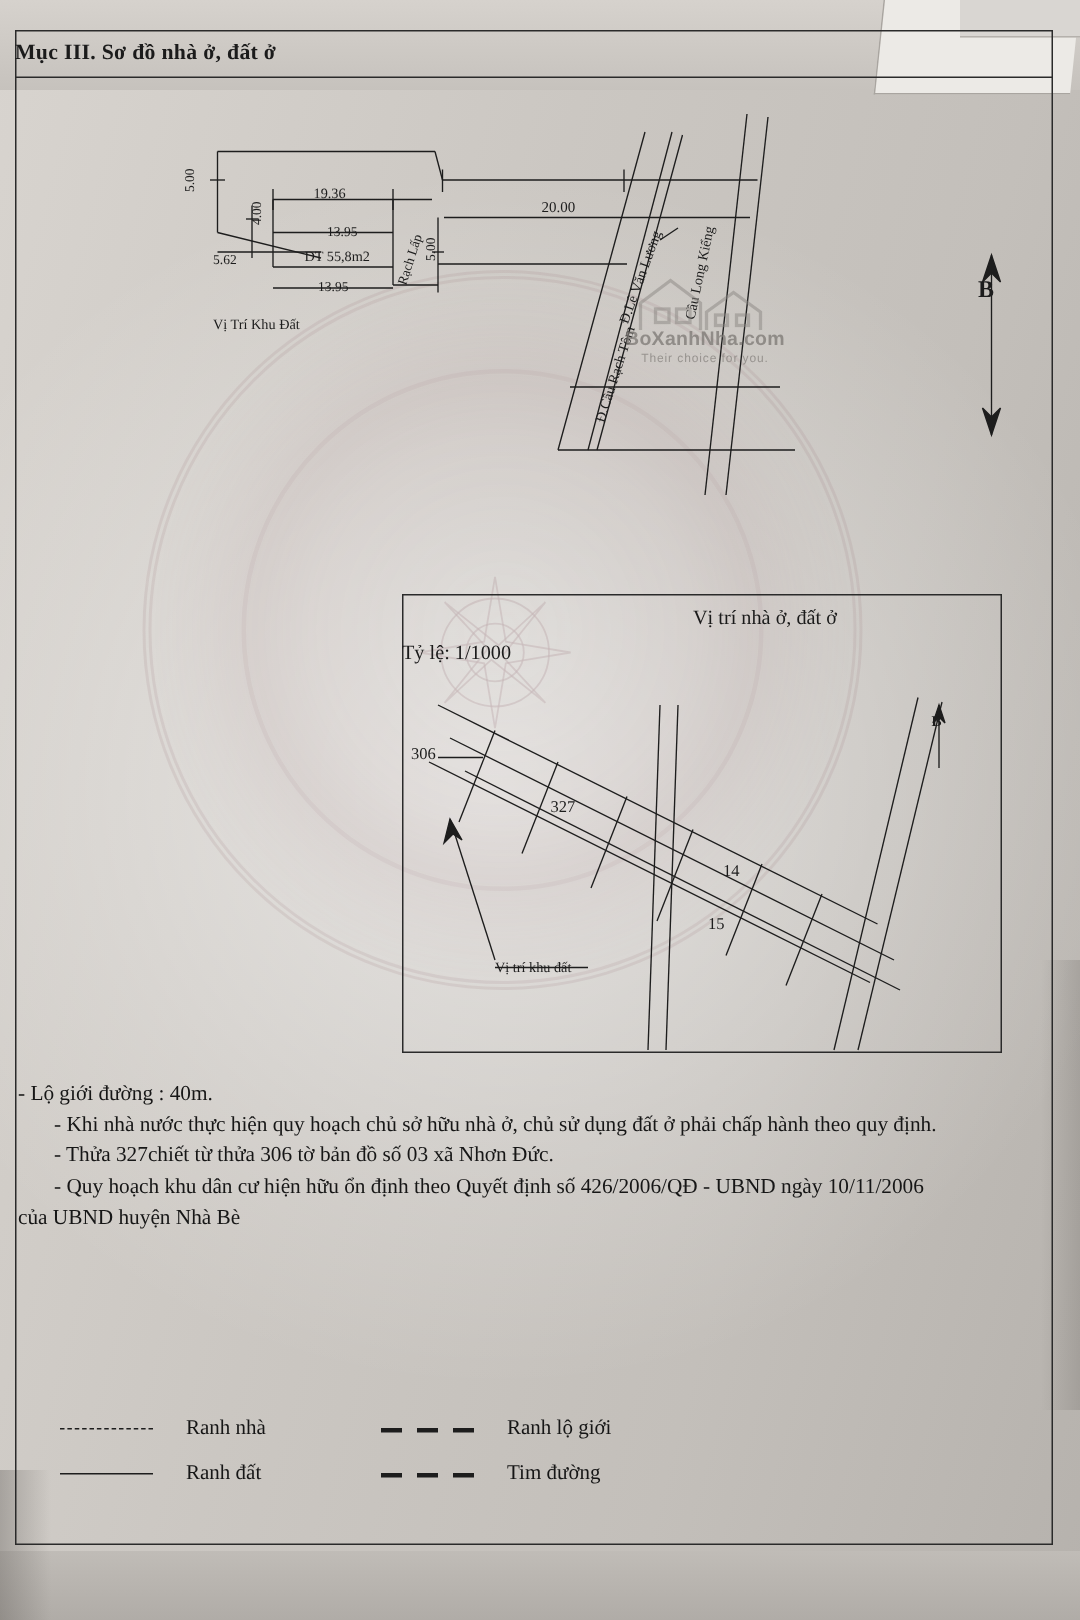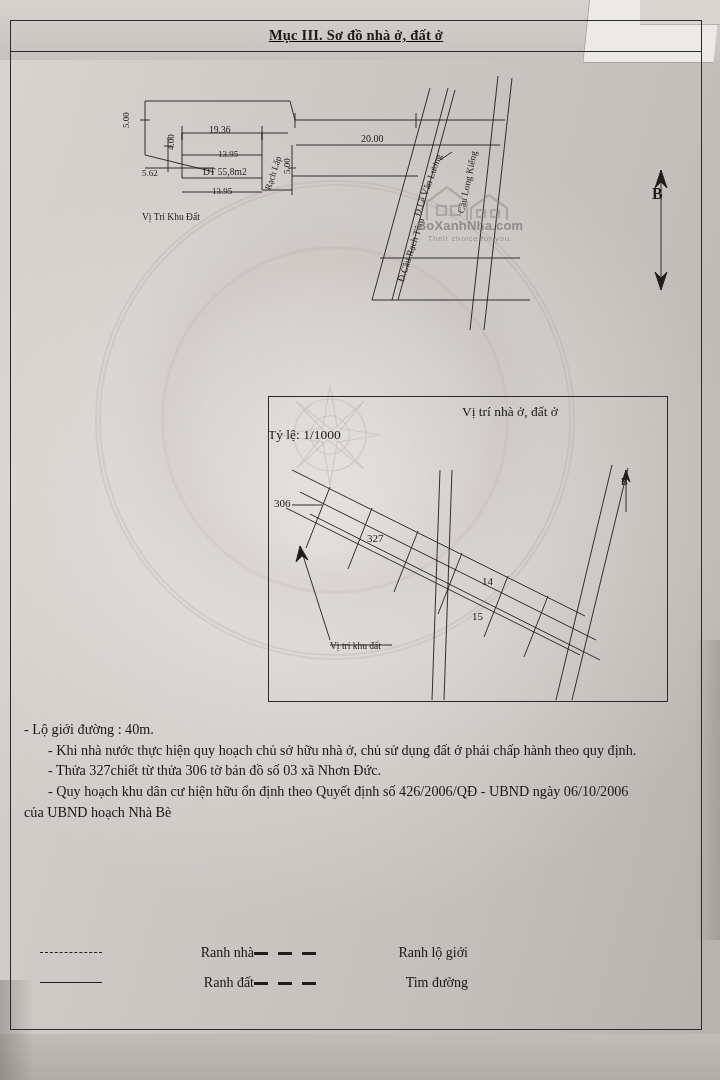--- a/index.html
+++ b/index.html
@@ -89,22 +89,21 @@
     box-sizing: border-box;
   }
   .title-bar {
     position: absolute;
     left: 10px; top: 20px;
     width: 692px; height: 32px;
     border-bottom: 1.4px solid #2a2a2a;
     box-sizing: border-box;
     display: flex;
     align-items: center;
-    justify-content: center;
-    text-decoration: underline;
+    justify-content: flex-start;
   }
   .title-text {
     font-size: 14.5px;
     font-weight: bold;
     color: #1b1b1b;
     letter-spacing: 0.2px;
   }
 
   
   .logo-wm {
@@ -183,34 +182,33 @@
     left: 12px; top: 720px;
     width: 700px;
     color: #161616;
   }
   .notes h3 {
     margin: 0 0 4px 0;
     font-size: 15px;
     font-weight: bold;
   }
   .notes p {
-    margin: 0 0 2px 12px;
+    margin: 0 0 2px 0;
     font-size: 14.2px;
     line-height: 1.32;
   }
   .notes p.indent { padding-left: 24px; }
 
   
   .legend {
     position: absolute;
     left: 40px; top: 938px;
     width: 470px;
     font-size: 14px;
     color: #161616;
-    text-align: right;
   }
   .legend-row {
     display: flex;
     align-items: center;
     height: 30px;
   }
   .lg-sample { width: 70px; height: 14px; position: relative; }
   .lg-label { width: 130px; padding-left: 14px; }
   .ln-dash {
     position: absolute; left: 0; top: 6px; width: 62px;
@@ -395,22 +393,22 @@
   <div class="lbl" style="left:367px; top:532px; font-size:11px;">327</div>
   <div class="lbl" style="left:482px; top:575px; font-size:11px;">14</div>
   <div class="lbl" style="left:472px; top:610px; font-size:11px;">15</div>
   <div class="lbl" style="left:330px; top:641px; font-size:9.5px;">Vị trí khu đất</div>
   <div class="compass-label" style="left:621px; top:476px; font-size:10px;">B</div>
 
   <div class="notes">
     <p>- Lộ giới đường : 40m.</p>
     <p class="indent">- Khi nhà nước thực hiện quy hoạch chủ sở hữu nhà ở, chủ sử dụng đất ở phải chấp hành theo quy định.</p>
     <p class="indent">- Thửa 327chiết từ thửa 306  tờ bản đồ số 03 xã Nhơn Đức.</p>
-    <p class="indent">- Quy hoạch khu dân cư hiện hữu ổn định theo Quyết định số 426/2006/QĐ - UBND ngày 06/10/2006</p>
-    <p>của UBND hoạch Nhà Bè</p>
+    <p class="indent">- Quy hoạch khu dân cư hiện hữu ổn định theo Quyết định số 426/2006/QĐ - UBND ngày 10/11/2006</p>
+    <p>của UBND huyện Nhà Bè</p>
   </div>
 
   <div class="legend">
     <div class="legend-row">
       <div class="lg-sample">
           <div class="ln-dash"></div>
         </div>
       <div class="lg-label">Ranh nhà</div>
       <div class="lg-sample">
           <div class="ln-longdash2"></div>

